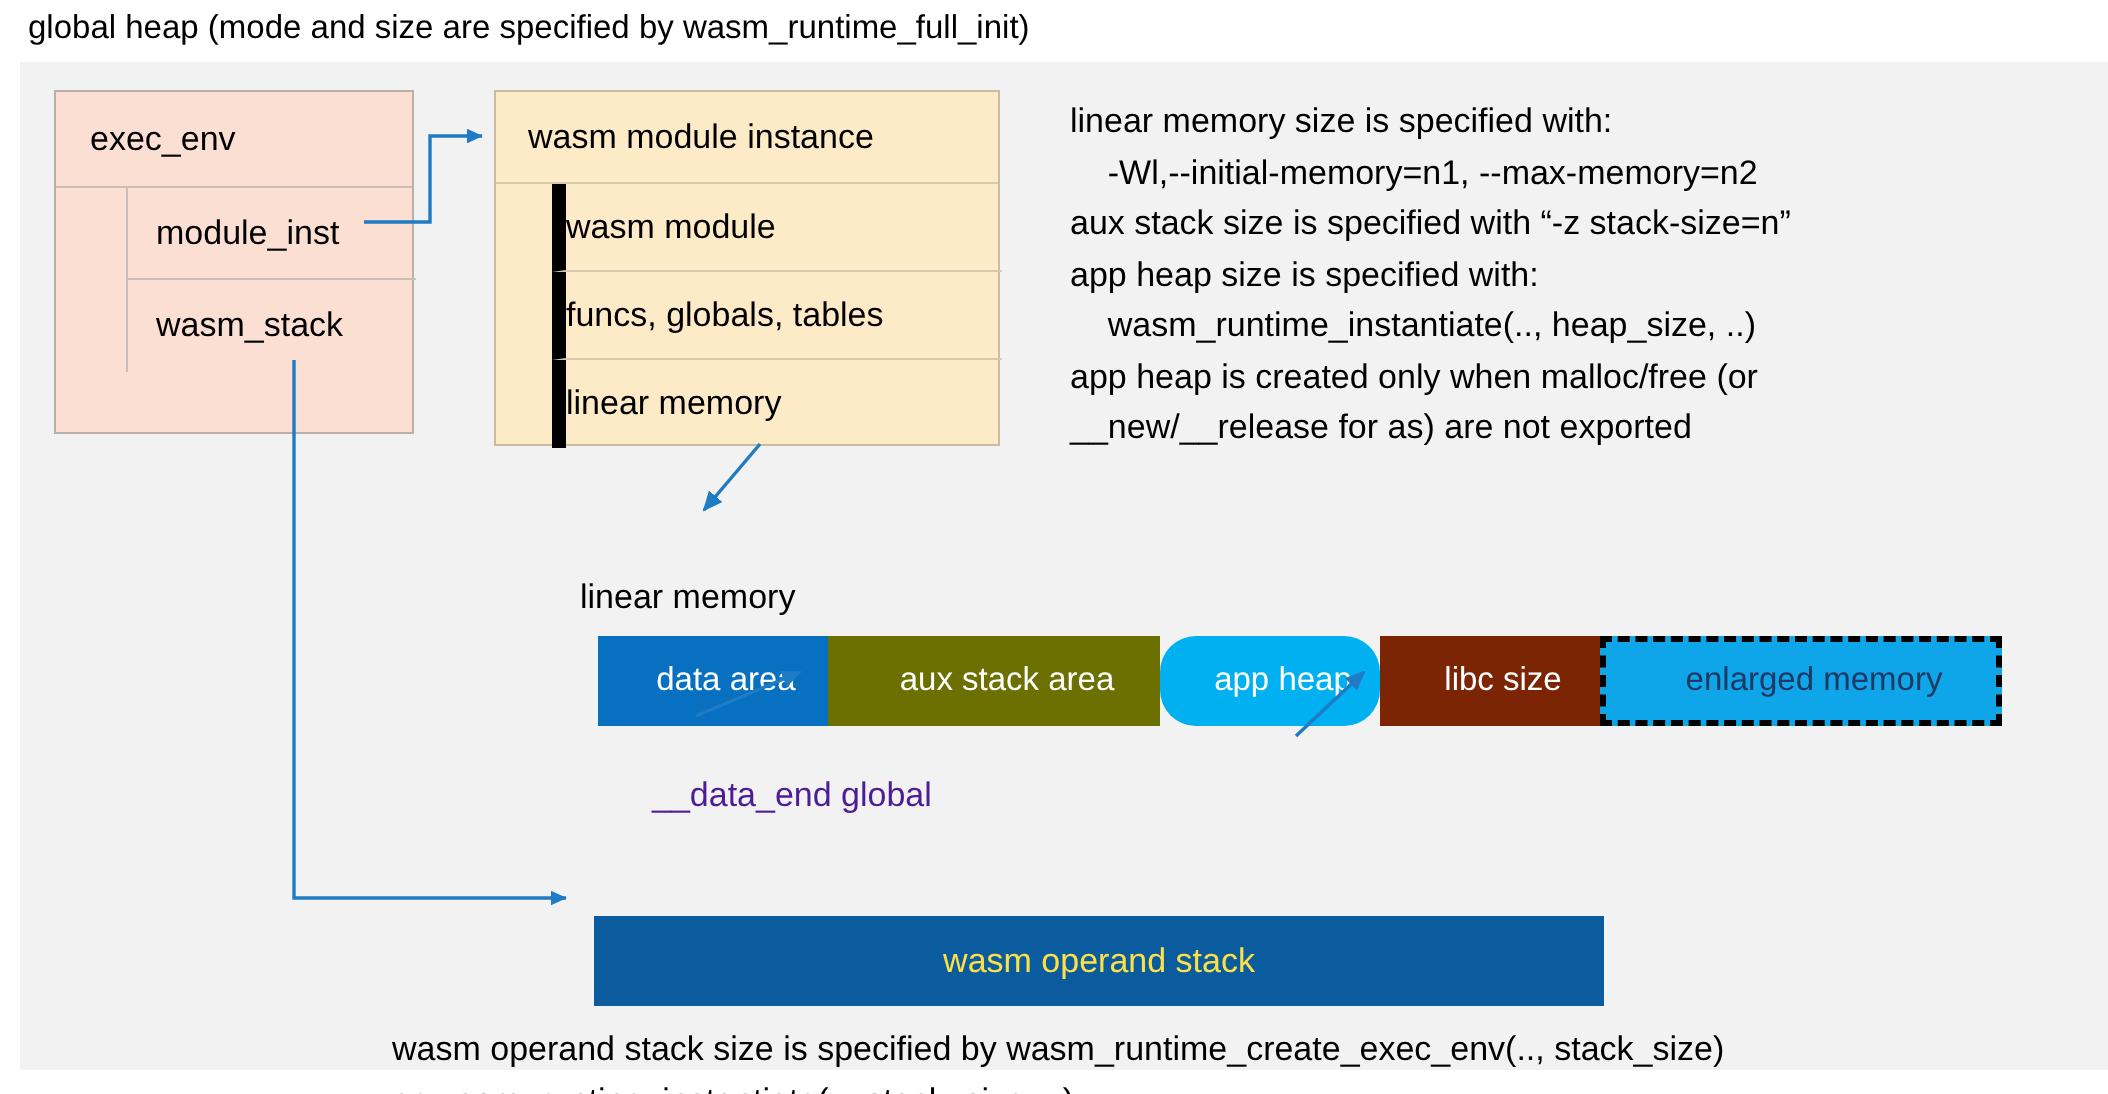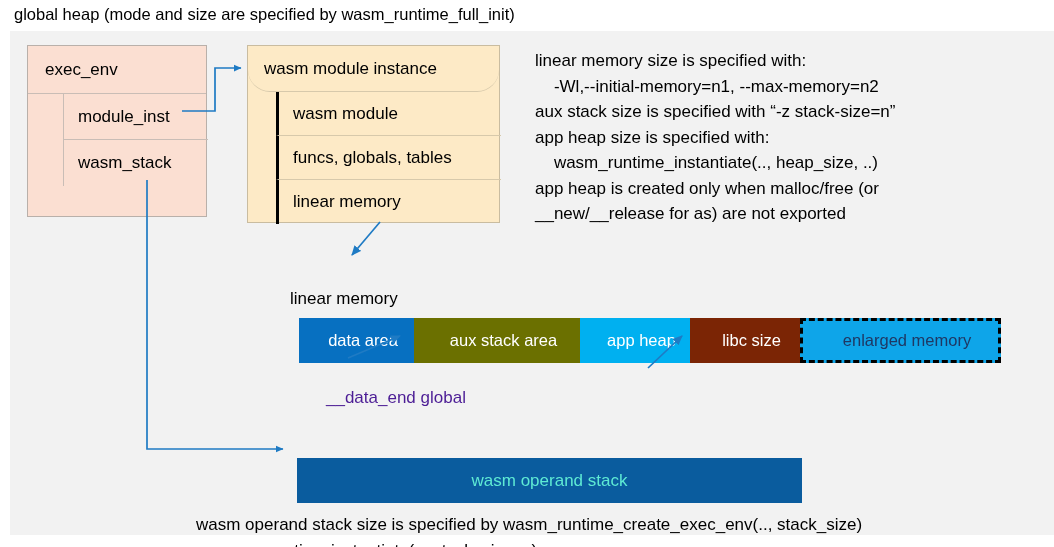--- a/index.html
+++ b/index.html
@@ -49,27 +49,27 @@
   .exec-row.r2{top:94px;border-bottom:none;}
 
   .mod-outer{
     left:237px;top:14px;width:253px;height:178px;
     background:#fdeac6;border:1px solid #c9bca0;
   }
   .mod-hdr{
     position:absolute;left:0;top:0;width:100%;height:46px;
     box-sizing:border-box;border-bottom:1px solid #d7c9ab;
     display:flex;align-items:center;padding-left:16px;
-    font-size:17px;color:#000;border-radius:22px;
+    font-size:17px;color:#000;
   }
   .mod-row{
     position:absolute;left:28px;width:225px;height:44px;
     box-sizing:border-box;
-    border-left:3px solid #000000;border-bottom:1px solid #d7c9ab;
-    display:flex;align-items:center;padding-left:14px;
+    border-left:7px solid #000000;border-bottom:1px solid #d7c9ab;
+    display:flex;align-items:center;
     font-size:17px;color:#000;
   }
   .mod-row.m1{top:46px;}
   .mod-row.m2{top:90px;}
   .mod-row.m3{top:134px;border-bottom:none;}
 
   
   .note{
     position:absolute;left:525px;top:17px;
     font-size:17px;line-height:25.5px;color:#000;
@@ -100,21 +100,21 @@
   }
   .ann-data-end{left:316px;top:357px;}
   .ann-heap-base{left:597px;top:362px;}
   .ann-exported{left:300px;top:386px;}
 
   
   .opstack{
     position:absolute;left:287px;top:427px;width:505px;height:45px;
     background:#0a5c9e;
     display:flex;align-items:center;justify-content:center;
-    color:#5eead4;font-size:17px;text-align:center;
+    color:#fde047;font-size:17px;text-align:center;
   }
   .opnote{
     position:absolute;left:186px;top:481px;
     font-size:17px;line-height:26px;color:#000;white-space:pre;
   }
 
   svg.wires{position:absolute;left:0;top:0;width:1054px;height:547px;
             pointer-events:none;overflow:visible;}
 </style>
 </head>
@@ -144,21 +144,21 @@
 aux stack size is specified with “-z stack-size=n”
 app heap size is specified with:
     wasm_runtime_instantiate(.., heap_size, ..)
 app heap is created only when malloc/free (or
 __new/__release for as) are not exported</div>
 
     <div class="lm-label">linear memory</div>
     <div class="membar">
         <div class="seg" style="width: 115px; background: rgb(7, 112, 193);">data area</div>
         <div class="seg" style="width: 166px; background: rgb(107, 112, 0);">aux stack area</div>
-        <div class="seg" style="width: 110px; background: rgb(0, 176, 240);">app heap</div>
+        <div class="seg" style="width: 110px; background: rgb(0, 176, 240); border-radius: 18px;">app heap</div>
         <div class="seg" style="width: 110px; background: rgb(123, 37, 5);">libc size</div>
         <div class="seg enlarged" style="width: 201px;">enlarged memory</div>
       </div>
 
     <div class="ann ann-data-end">__data_end global</div>
 
     <div class="opstack">wasm operand stack</div>
     <div class="opnote">wasm operand stack size is specified by wasm_runtime_create_exec_env(.., stack_size)
 or wasm_runtine_instantiate(.., stack_size, ..)</div>
 

